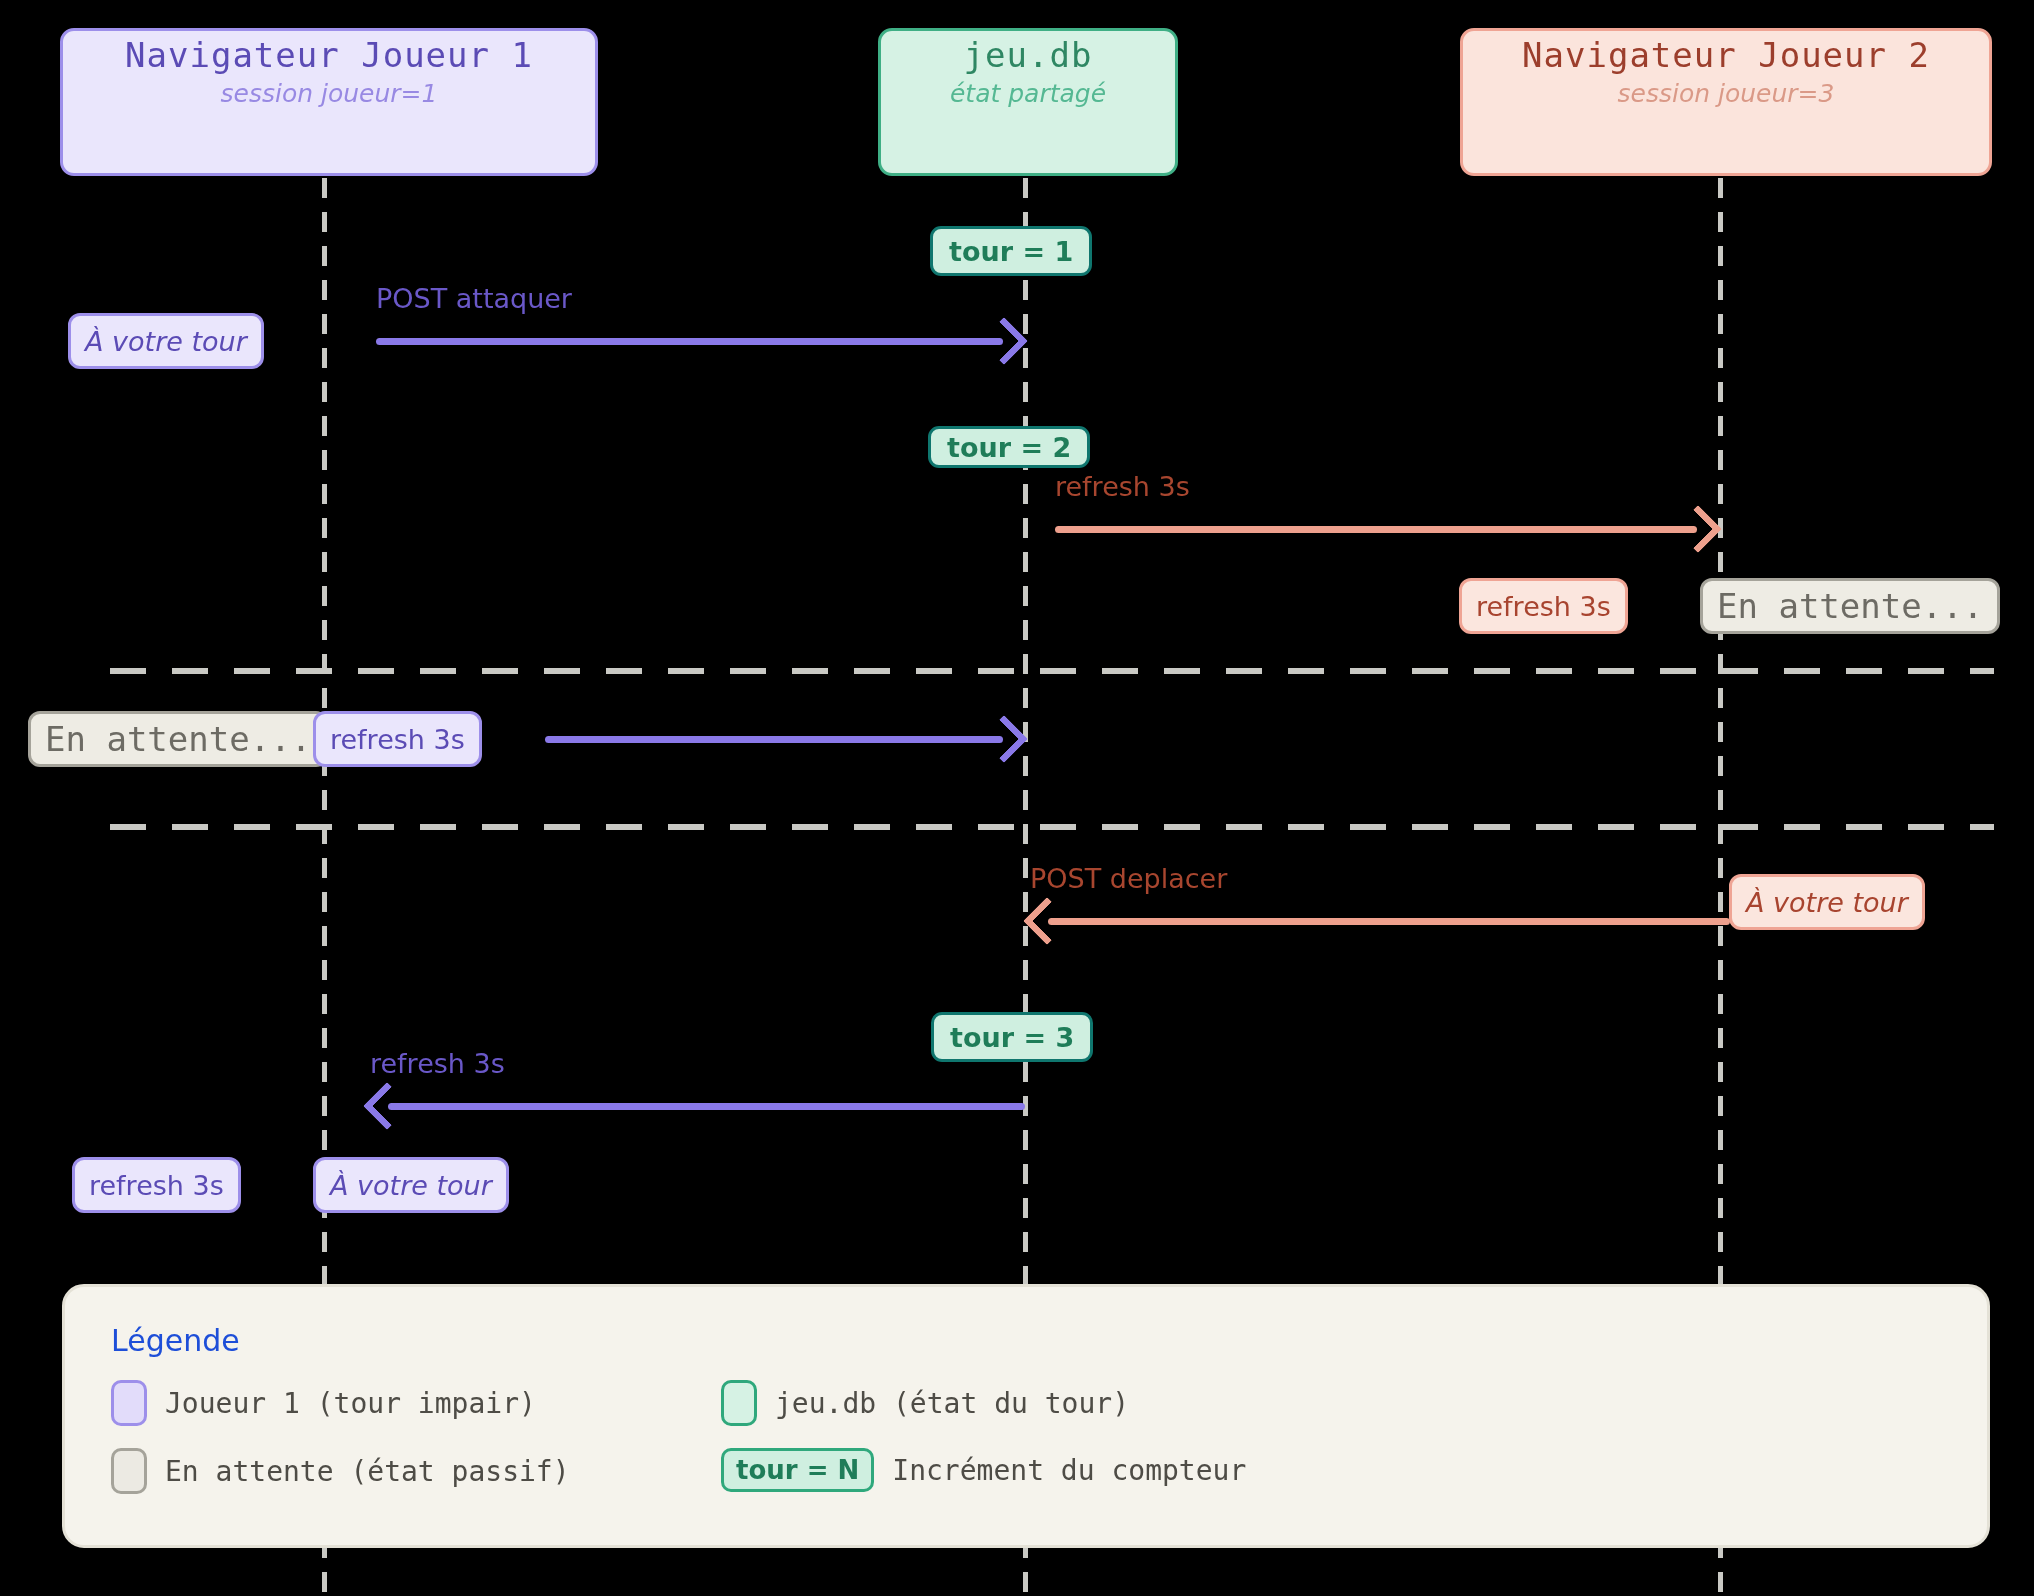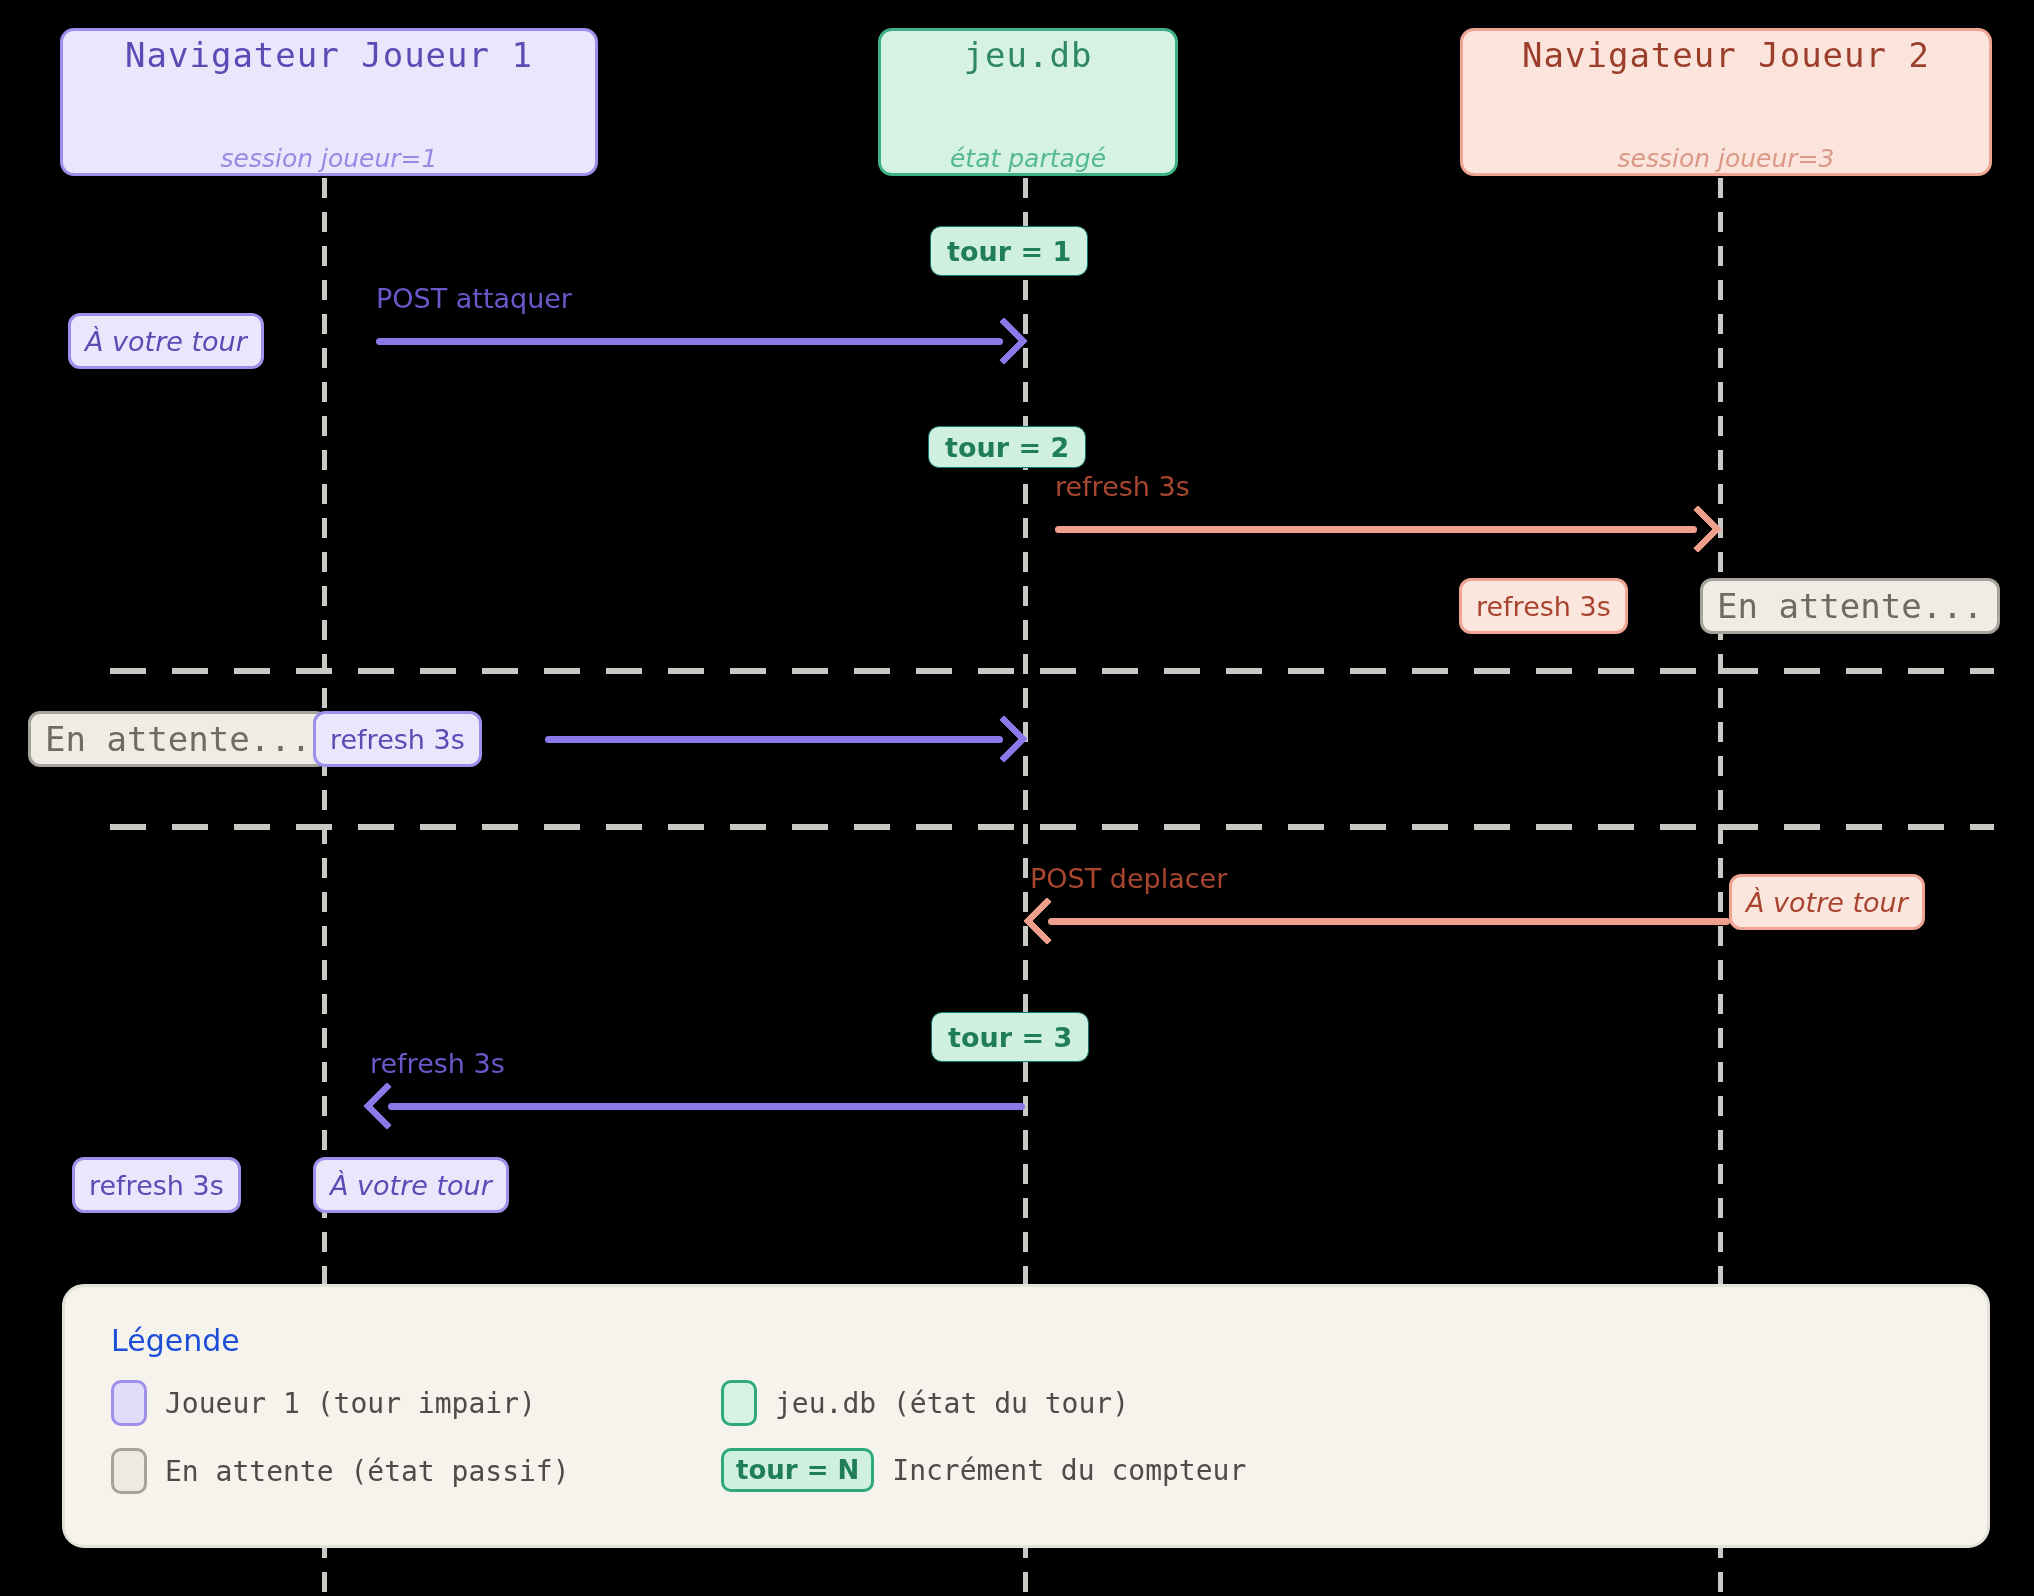--- a/index.html
+++ b/index.html
@@ -22,21 +22,21 @@
   }
 
   
   .participant {
     position: absolute;
     border-radius: 14px;
     border: 3px solid;
     display: flex;
     flex-direction: column;
     align-items: center;
-    justify-content: space-between;
+    justify-content: flex-start;
     padding-top: 4px;
   }
   .participant .p-title {
     font-family: "DejaVu Sans Mono", monospace;
     font-size: 34px;
     letter-spacing: 1px;
     line-height: 1.2;
   }
   .participant .p-sub {
     font-family: "DejaVu Sans", sans-serif;
@@ -72,21 +72,21 @@
   .n-purple { background:#EAE6FC; border-color:#9D8FEA; color:#5B4BB5; }
   .n-red    { background:#FBE6DE; border-color:#EFA494; color:#A8442F; }
   .n-gray   { background:#EEECE4; border-color:#A5A39A; color:#6D6B64;
               font-family:"DejaVu Sans Mono", monospace; font-style:normal; font-size:34px; }
   .n-purple.plain, .n-red.plain { font-style: normal; }
 
   
   .badge {
     position: absolute;
     background:#CFEFE0;
-    border:1px solid #0f766e;
+    border:3px solid #0f766e;
     border-radius: 11px;
     color:#1F7D59;
     font-family:"DejaVu Sans", sans-serif;
     font-weight: bold;
     font-size: 27px;
     display:flex; align-items:center; justify-content:center;
     padding: 16px 16px;
     white-space: nowrap;
   }
 

